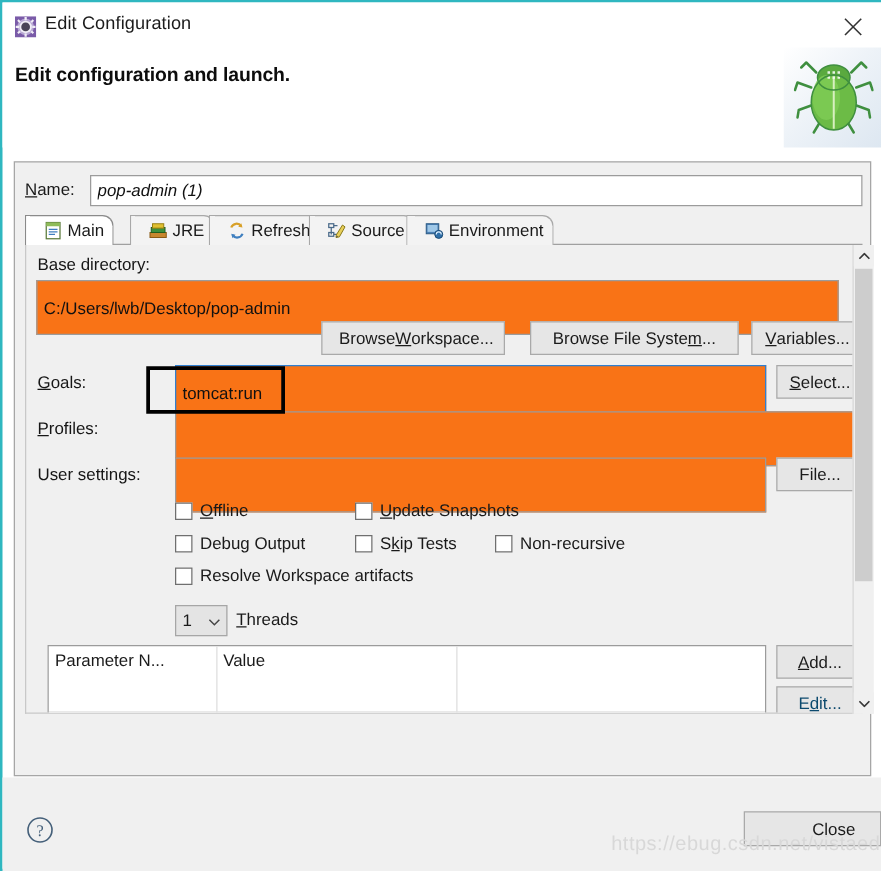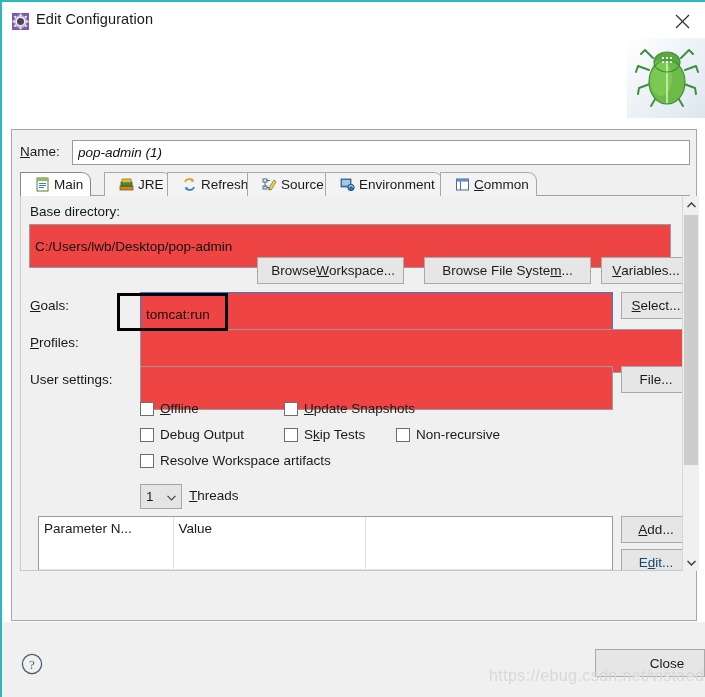--- a/index.html
+++ b/index.html
@@ -155,21 +155,21 @@
   }
   #content-inner {
     position: absolute;
     left: 0; top: 0;
     width: 652px; height: 375px;
   }
 
   .lbl { position: absolute; font-size: 13.5px; color: #161616; }
   .txtbox {
     position: absolute;
-    background: #ef4444;
+    background: #f97316;
     border: 1px solid #9b9b9b;
     font-family: "Liberation Sans", sans-serif;
     font-size: 13.5px;
     color: #111;
     padding: 2px 5px;
     outline: none;
     height: 44px;
   }
   .txtbox.focused { border: 1px solid #2f7fd0; }
 
@@ -360,20 +360,21 @@
     <span id="title-text">Edit Configuration</span>
     <div id="close-btn">
       <svg width="17" height="17" viewBox="0 0 17 17">
         <line x1="2" y1="2" x2="15" y2="15" stroke="#333" stroke-width="1.3"></line>
         <line x1="15" y1="2" x2="2" y2="15" stroke="#333" stroke-width="1.3"></line>
       </svg>
     </div>
   </div>
 
   <div id="header-banner">
+    <div id="header-title">Edit configuration and launch.</div>
     <div id="header-bug">
       <svg width="64" height="66" viewBox="0 0 64 66">
         <g stroke="#3f8f3f" stroke-width="2" fill="none" stroke-linecap="round">
           <path d="M18 14 L10 6 M10 6 L6 10"></path>
           <path d="M46 14 L54 6 M54 6 L58 10"></path>
           <path d="M14 26 L3 22 M3 22 L1 28"></path>
           <path d="M50 26 L61 22 M61 22 L63 28"></path>
           <path d="M15 40 L4 44 M4 44 L3 50"></path>
           <path d="M49 40 L60 44 M60 44 L61 50"></path>
           <path d="M22 52 L16 62"></path>
@@ -455,28 +456,20 @@
       <div class="tab" style="left:305px;">
         <svg class="tab-ico" viewBox="0 0 15 15">
           <rect x="1" y="2" width="10" height="8" fill="#4a7fb5" stroke="#2a5a85" stroke-width="0.8"></rect>
           <rect x="2" y="3" width="8" height="5.5" fill="#9fc8e8"></rect>
           <circle cx="11" cy="10.5" r="3.2" fill="#2f6fa8" stroke="#1a4a75" stroke-width="0.8"></circle>
           <path d="M9 10.5 a2 2 0 0 1 4 0" fill="none" stroke="#dff0ff" stroke-width="0.9"></path>
         </svg>
         <span>Environment</span>
       </div>
 
-      <div class="tab" style="left:420px;">
-        <svg class="tab-ico" viewBox="0 0 15 15">
-          <rect x="1.5" y="2" width="12" height="11" fill="#ffffff" stroke="#4a6a8a" stroke-width="1"></rect>
-          <rect x="1.5" y="2" width="12" height="2.6" fill="#5a8ec0"></rect>
-          <line x1="5.5" y1="4.6" x2="5.5" y2="13" stroke="#4a6a8a" stroke-width="1"></line>
-        </svg>
-        <span><span class="u">C</span>ommon</span>
-      </div>
     </div>
 
     <div id="content-area">
       <div id="content-inner">
 
         <span class="lbl" style="left:9px; top:8px;">Base directory:</span>
         <input class="txtbox" style="left: 8px; top: 28px; width: 642px;" type="text" value="C:/Users/lwb/Desktop/pop-admin">
 
         <div class="btn" style="left:236px; top:61px; width:147px;justify-content:flex-end;">
           Browse <span class="u">W</span>orkspace...

